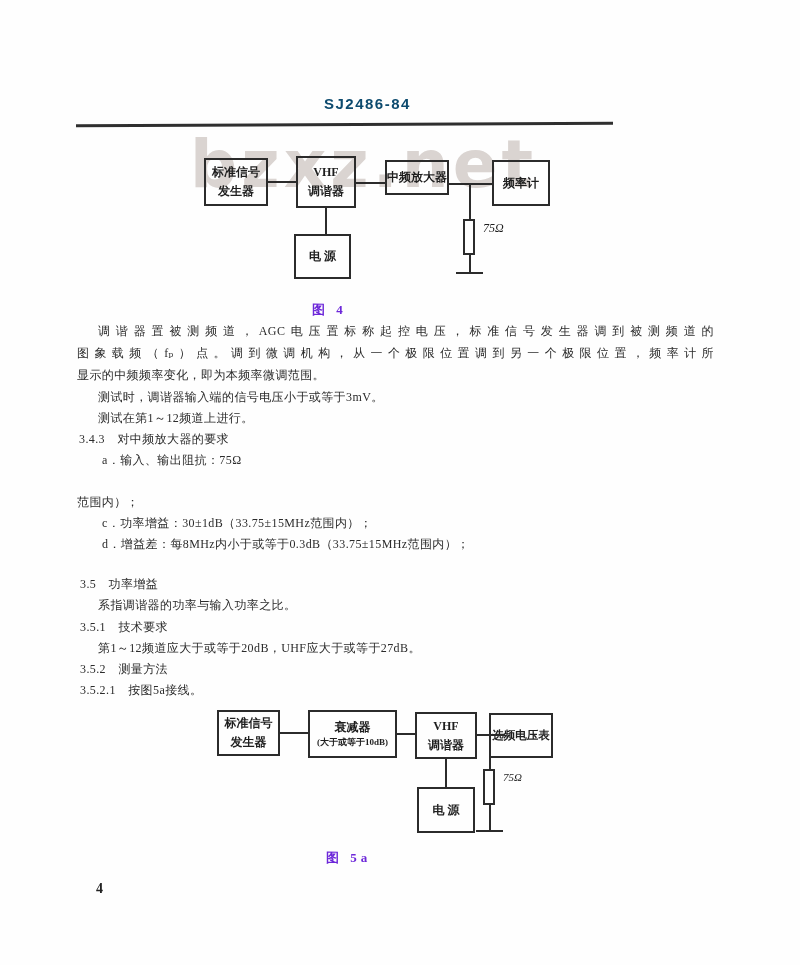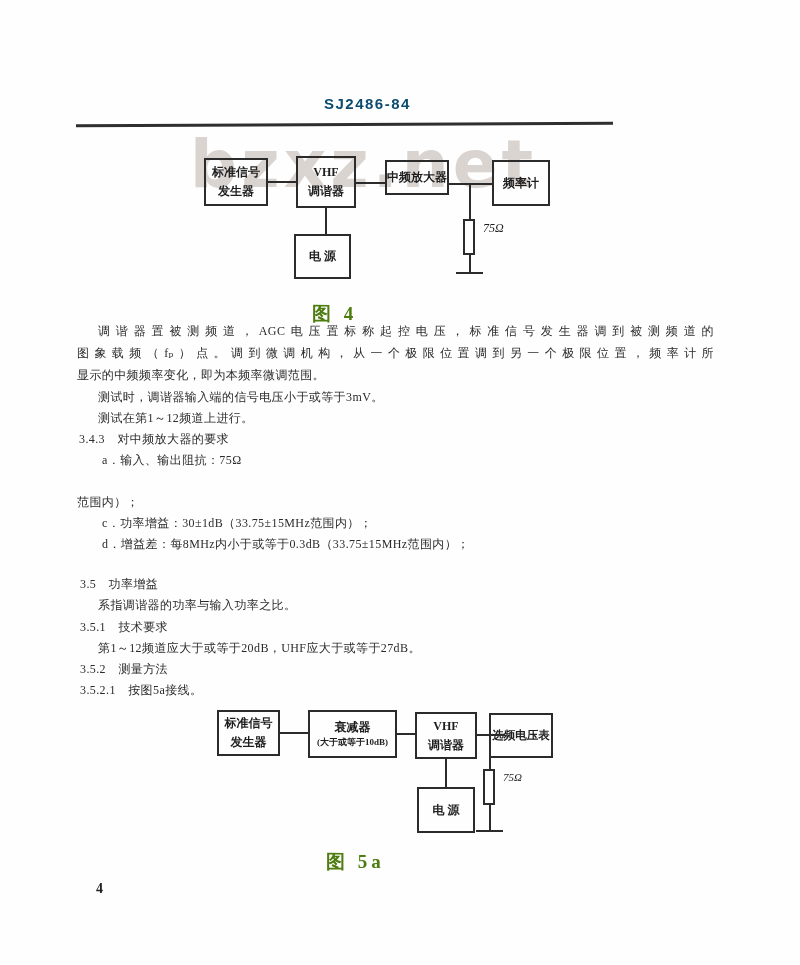--- a/index.html
+++ b/index.html
@@ -48,22 +48,22 @@
   .ln{position:absolute;background:#2b2b2b;}
   .res{
     position:absolute;border:2px solid #2b2b2b;box-sizing:border-box;
     background:#fefefe;
   }
   .rlabel{
     position:absolute;font-size:12px;font-style:italic;color:#1e1e1e;
     font-family:"Liberation Serif","DejaVu Serif",serif;
   }
   .cap{
-    position:absolute;font-size:19px;font-weight:bold;
-    letter-spacing:4px;color:#4d7c0f;z-index:2;
+    position:absolute;font-size:13px;font-weight:bold;
+    letter-spacing:4px;color:#6d28d9;z-index:2;
   }
   .t{
     position:absolute;white-space:nowrap;
     font-size:12px;color:#2b2b2b;letter-spacing:0.4px;
     z-index:2;line-height:1.3;
   }
   .just{
     white-space:nowrap;
     text-align:justify;
     text-align-last:justify;

